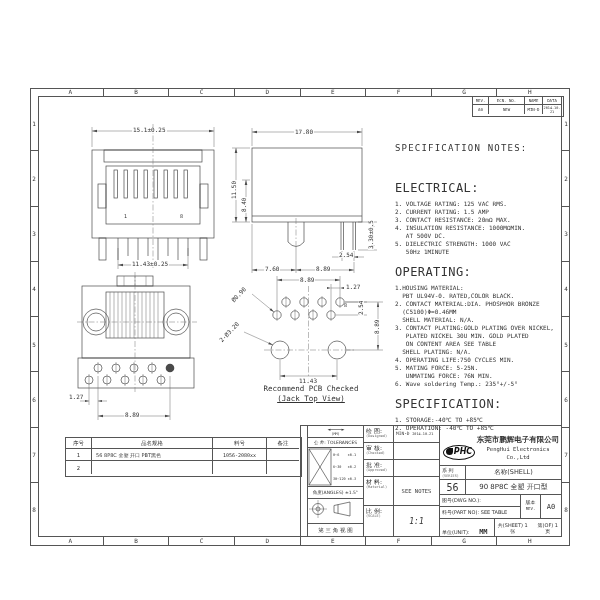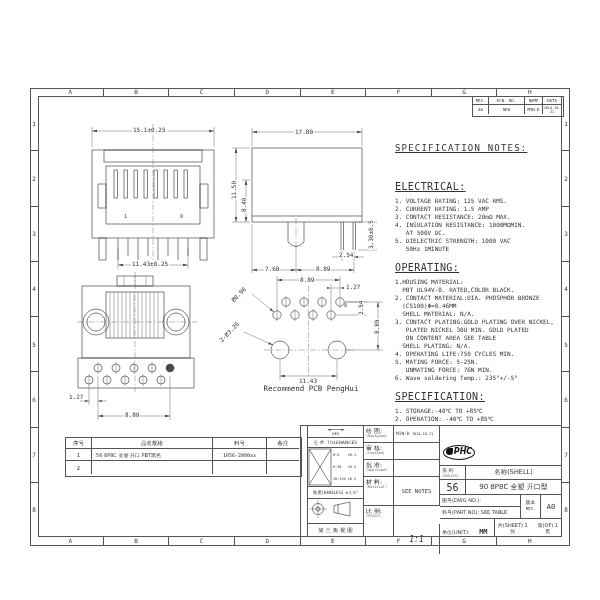--- a/index.html
+++ b/index.html
@@ -21,22 +21,22 @@
   svg{position:absolute;left:0;top:0;}
   .ln{stroke:#4a4a4a;stroke-width:.7;fill:none;}
   .thin{stroke:#6a6a6a;stroke-width:.5;fill:none;}
   .cl{stroke:#777;stroke-width:.5;fill:none;stroke-dasharray:6 2 1.5 2;}
   .ar{fill:#4a4a4a;stroke:none;}
   .dim{position:absolute;font-size:6px;line-height:6px;white-space:nowrap;background:rgba(255,255,255,.88);padding:0 1px;color:#333;}
   .pin-num{position:absolute;font-size:5px;line-height:5px;color:#333;}
   .rot{transform:rotate(-90deg);transform-origin:left top;}
   .rot45{transform:rotate(-46deg);transform-origin:left bottom;}
   .spec{position:absolute;left:365px;top:55px;width:168px;}
-  .spec-title{font-size:9px;letter-spacing:1.2px;text-decoration:underline;margin-bottom:28px;}
-  .spec-sec{font-size:10px;letter-spacing:.4px;text-decoration:underline;margin:9px 0 5px 0;}
+  .spec-title{font-size:9px;letter-spacing:1.2px;margin-bottom:28px;}
+  .spec-sec{font-size:12px;letter-spacing:.4px;margin:9px 0 5px 0;}
   .spec-lines>div{font-size:6px;line-height:8px;white-space:pre;}
   .captions{position:absolute;left:195px;top:296px;width:172px;text-align:center;}
   .captions>div{font-size:7.5px;line-height:9.5px;}
   .captions .u{text-decoration:underline;}
   
   .tblbox{position:absolute;border:1px solid #555;}
   .tc{position:absolute;box-sizing:border-box;border-right:1px solid #555;border-bottom:1px solid #555;overflow:hidden;}
   .nb{border-bottom:none!important;}.nr{border-right:none!important;}
   .cjk{font-family:"DejaVu Sans",sans-serif;}
   .cent{display:flex;align-items:center;justify-content:center;text-align:center;}
@@ -331,21 +331,22 @@
     <span class="dim" style="left:123px;top:12px;">1.27</span>
     <span class="dim rot45" style="left:12px;top:26px;">Ø0.90</span>
     <span class="dim rot45" style="left:0px;top:66px;">2-Ø3.20</span>
     <span class="dim rot" style="left:136px;top:44px;">2.54</span>
     <span class="dim rot" style="left:152px;top:63px;">8.89</span>
     <span class="dim" style="left:76px;top:106px;">11.43</span>
     <span class="pin-num" style="left:122px;top:31px;">8</span>
   </div>
 
   <div class="captions">
-    <div>Recommend PCB PengHui</div>
+    <div>Recommend PCB Checked</div>
+    <div class="u">(Jack Top View)</div>
   </div>
 
   <div class="spec">
     <div class="spec-title">SPECIFICATION NOTES:</div>
     <div class="spec-sec">ELECTRICAL:</div>
     <div class="spec-lines">
         <div>1. VOLTAGE RATING: 125 VAC RMS.</div>
         <div>2. CURRENT RATING: 1.5 AMP</div>
         <div>3. CONTACT RESISTANCE: 20mΩ MAX.</div>
         <div>4. INSULATION RESISTANCE: 1000MΩMIN.</div>
@@ -445,24 +446,28 @@
     <div class="tc" style="left:93px;top:34px;width:46px;height:17px;"></div>
     <div class="tc" style="left:63px;top:51px;width:30px;height:29px;">
       <div class="lblcn cjk">材 料:</div>
       <div class="lblsub">(Material)</div>
     </div>
     <div class="tc cent" style="left:93px;top:51px;width:46px;height:29px;font-size:5.5px;">SEE NOTES</div>
     <div class="tc nb" style="left:63px;top:80px;width:30px;height:30px;">
       <div class="lblcn cjk">比 例:</div>
       <div class="lblsub">(SCALE)</div>
     </div>
-    <div class="tc cent nb" style="left:93px;top:98px;width:46px;height:30px;font-size:8px;font-style:italic;">1:1</div>
+    <div class="tc cent nb" style="left:93px;top:80px;width:46px;height:30px;font-size:8px;font-style:italic;">1:1</div>
 
     <div class="tc nr" style="left:139px;top:0;width:121px;height:40px;">
       <div style="position:absolute;left:3px;top:13px;"><span class="logo"><b></b><span>PHC</span></span></div>
+      <div style="position:absolute;left:36px;top:9px;width:84px;text-align:center;">
+        <div class="cjk" style="font-size:7.5px;line-height:10px;font-weight:bold;">东莞市鹏辉电子有限公司</div>
+        <div style="font-size:5.5px;line-height:8px;">PengHui Electronics Co.,Ltd</div>
+      </div>
     </div>
     <div class="tc" style="left:139px;top:40px;width:26px;height:14px;">
       <div class="lblcn cjk" style="font-size:5px;">系 列</div>
       <div class="lblsub">(SERIES)</div>
     </div>
     <div class="tc cent cjk nr" style="left:165px;top:40px;width:95px;height:14px;font-size:6.5px;">名称(SHELL)</div>
     <div class="tc cent" style="left:139px;top:54px;width:26px;height:15px;font-size:10px;text-align:center;">56</div>
     <div class="tc cent cjk nr" style="left:165px;top:54px;width:95px;height:15px;font-size:7px;">90 8P8C 全塑 开口型</div>
     <div class="tc cjk" style="left:139px;top:69px;width:81px;height:12px;font-size:5px;line-height:11px;padding-left:2px;">图号(DWG NO.):</div>
     <div class="tc" style="left:220px;top:69px;width:20px;height:24px;text-align:center;">

